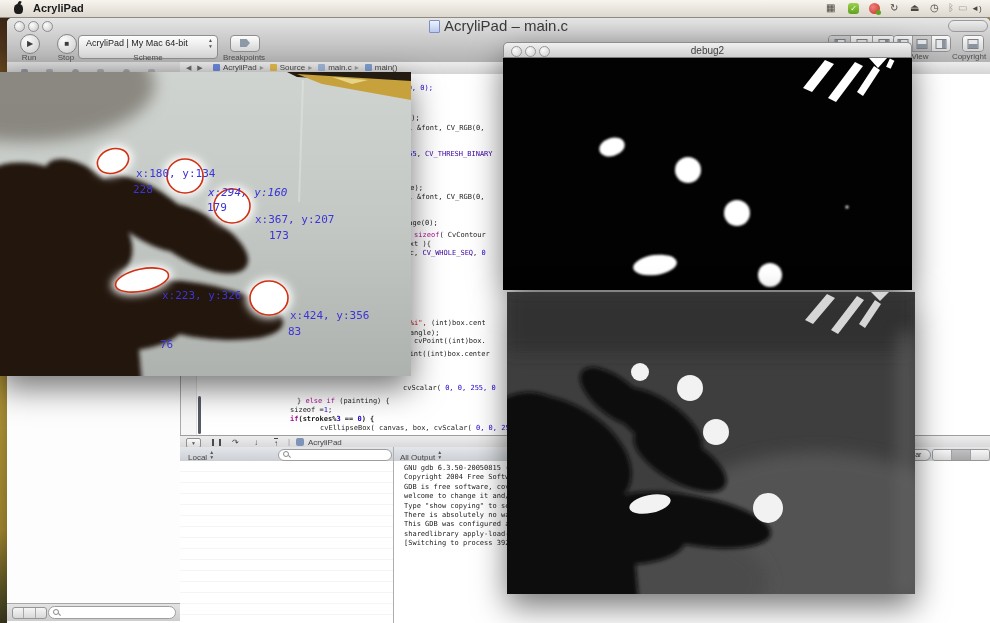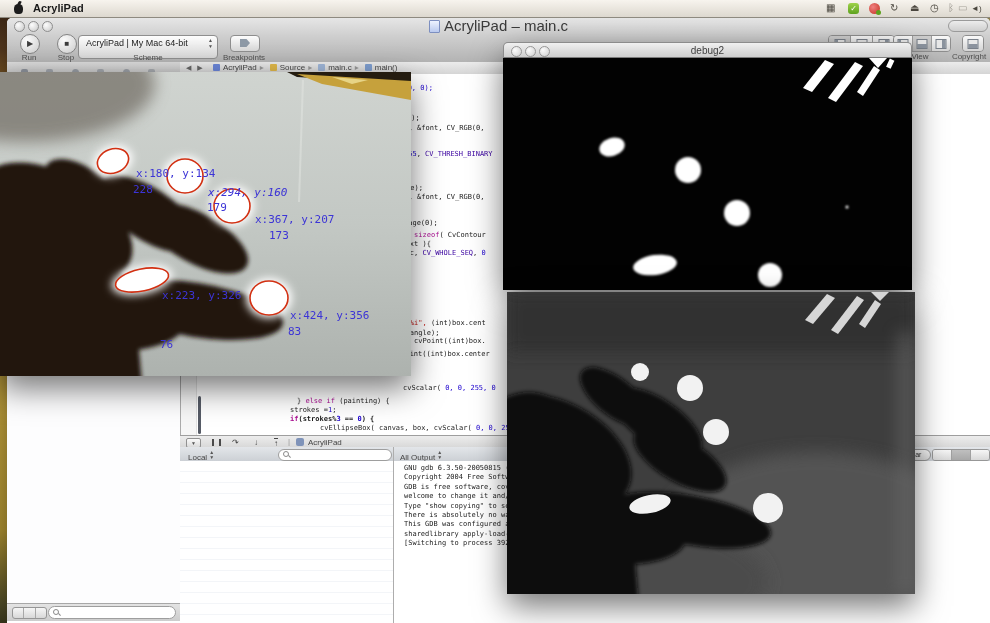--- a/index.html
+++ b/index.html
@@ -275,21 +275,21 @@
       <div class="code-line" style="left: 404px; top: 219px;"><span class="c-p">rage(0);</span></div>
       <div class="code-line" style="left: 393px; top: 231px;"><span class="c-p">urs, </span><span class="c-k">sizeof</span><span class="c-p">( CvContour</span></div>
       <div class="code-line" style="left: 393px; top: 240px;"><span class="c-p">h_next ){</span></div>
       <div class="code-line" style="left: 393px; top: 249px;"><span class="c-p">realc, </span><span class="c-c">CV_WHOLE_SEQ</span><span class="c-p">, </span><span class="c-n">0</span></div>
       <div class="code-line" style="left: 393px; top: 319px;"><span class="c-s">, y:%i", </span><span class="c-p">(int)box.cent</span></div>
       <div class="code-line" style="left: 393px; top: 329px;"><span class="c-p">box.angle);</span></div>
       <div class="code-line" style="left: 393px; top: 337px;"><span class="c-p">es , cvPoint((int)box.</span></div>
       <div class="code-line" style="left: 397px; top: 350px;"><span class="c-p">vPoint((int)box.center</span></div>
       <div class="code-line" style="left: 403px; top: 384px;"><span class="c-p">cvScalar( </span><span class="c-n">0, 0, 255, 0</span></div>
       <div class="code-line" style="left: 258px; top: 397px; margin-left: 39px;"><span class="c-p">} </span><span class="c-k">else</span><span class="c-p"> </span><span class="c-k">if</span><span class="c-p"> (painting) {</span></div>
-      <div class="code-line" style="left: 290px; top: 406px;"><span class="c-p">strokes =</span><span class="c-n">1</span><span class="c-p">;</span></div>
+      <div class="code-line" style="left: 290px; top: 406px;"><span class="c-p">sizeof =</span><span class="c-n">1</span><span class="c-p">;</span></div>
       <div class="code-line" style="left: 290px; top: 415px; font-weight: bold;"><span class="c-k">if</span><span class="c-p">(strokes%</span><span class="c-n">3</span><span class="c-p"> == </span><span class="c-n">0</span><span class="c-p">) {</span></div>
       <div class="code-line" style="left: 320px; top: 424px;"><span class="c-p">cvEllipseBox( canvas, box, cvScalar( </span><span class="c-n">0, 0, 25</span></div>
     </div>
 
   <div class="win" id="result-window">
     <div class="cv-content" id="result-content">
       <svg width="411" height="304" viewBox="0 0 411 304">
         <defs>
           <linearGradient id="rbg" x1="0" y1="0" x2="0" y2="1">
             <stop offset="0" stop-color="#d0d4d0"></stop>

